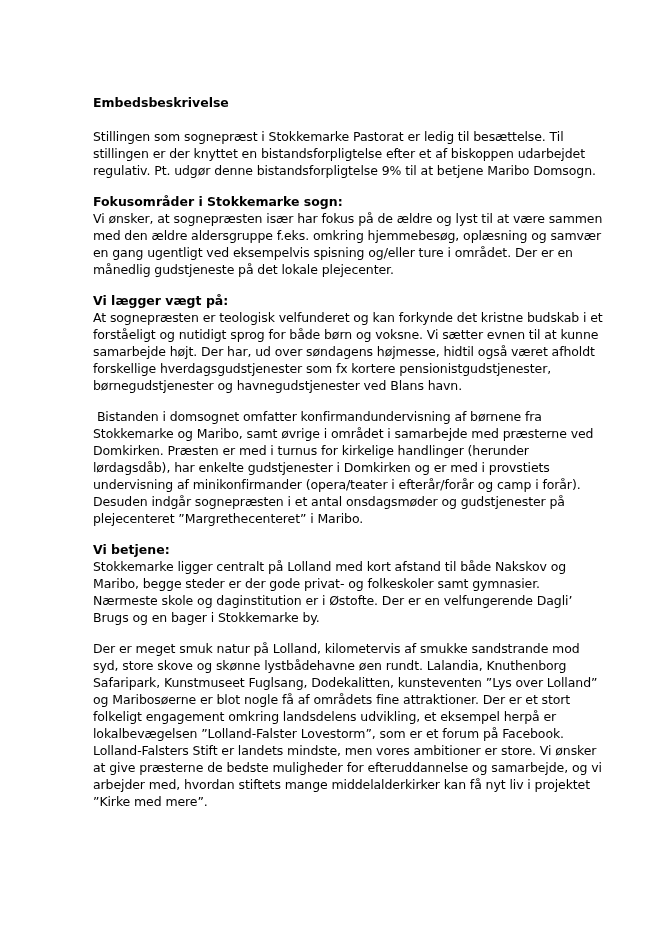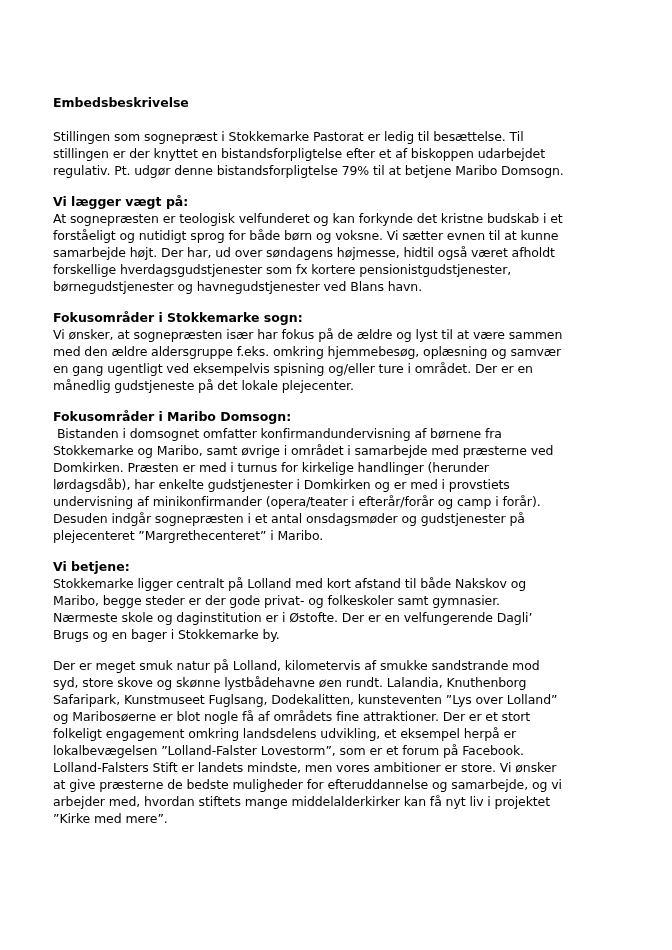--- a/index.html
+++ b/index.html
@@ -11,21 +11,21 @@
     width: 672px;
     height: 950px;
     font-family: "DejaVu Sans", "Liberation Sans", sans-serif;
     color: #000000;
     overflow: hidden;
   }
   .page {
     box-sizing: border-box;
     width: 672px;
     height: 950px;
-    padding: 94px 56px 0 53px;
+    padding: 94px 56px 0 93px;
     background: #ffffff;
     overflow: hidden;
   }
   .doc-title {
     font-weight: bold;
     font-size: 12.5px;
     line-height: 17px;
     margin: 0 0 17px 0;
   }
   .block {
@@ -46,42 +46,41 @@
 </head>
 <body>
 
 <div class="page">
 
   <div class="doc-title">Embedsbeskrivelse</div>
 
   <div class="block">
     <div class="para">Stillingen som sognepræst i Stokkemarke Pastorat er ledig til besættelse. Til
 stillingen er der knyttet en bistandsforpligtelse efter et af biskoppen udarbejdet
-regulativ. Pt. udgør denne bistandsforpligtelse 79% til at betjene Maribo Domsogn.</div>
+regulativ. Pt. udgør denne bistandsforpligtelse 9% til at betjene Maribo Domsogn.</div>
+  </div>
+
+  <div class="block">
+    <div class="heading">Fokusområder i Stokkemarke sogn:</div>
+    <div class="para">Vi ønsker, at sognepræsten især har fokus på de ældre og lyst til at være sammen
+med den ældre aldersgruppe f.eks. omkring hjemmebesøg, oplæsning og samvær
+en gang ugentligt ved eksempelvis spisning og/eller ture i området. Der er en
+månedlig gudstjeneste på det lokale plejecenter.</div>
   </div>
 
   <div class="block">
     <div class="heading">Vi lægger vægt på:</div>
     <div class="para">At sognepræsten er teologisk velfunderet og kan forkynde det kristne budskab i et
 forståeligt og nutidigt sprog for både børn og voksne. Vi sætter evnen til at kunne
 samarbejde højt. Der har, ud over søndagens højmesse, hidtil også været afholdt
 forskellige hverdagsgudstjenester som fx kortere pensionistgudstjenester,
 børnegudstjenester og havnegudstjenester ved Blans havn.</div>
   </div>
 
   <div class="block">
-    <div class="heading">Fokusområder i Stokkemarke sogn:</div>
-    <div class="para">Vi ønsker, at sognepræsten især har fokus på de ældre og lyst til at være sammen
-med den ældre aldersgruppe f.eks. omkring hjemmebesøg, oplæsning og samvær
-en gang ugentligt ved eksempelvis spisning og/eller ture i området. Der er en
-månedlig gudstjeneste på det lokale plejecenter.</div>
-  </div>
-
-  <div class="block">
-    <div class="heading">Fokusområder i Maribo Domsogn:</div>
     <div class="para"> Bistanden i domsognet omfatter konfirmandundervisning af børnene fra
 Stokkemarke og Maribo, samt øvrige i området i samarbejde med præsterne ved
 Domkirken. Præsten er med i turnus for kirkelige handlinger (herunder
 lørdagsdåb), har enkelte gudstjenester i Domkirken og er med i provstiets
 undervisning af minikonfirmander (opera/teater i efterår/forår og camp i forår).
 Desuden indgår sognepræsten i et antal onsdagsmøder og gudstjenester på
 plejecenteret ”Margrethecenteret” i Maribo.</div>
   </div>
 
   <div class="block">

